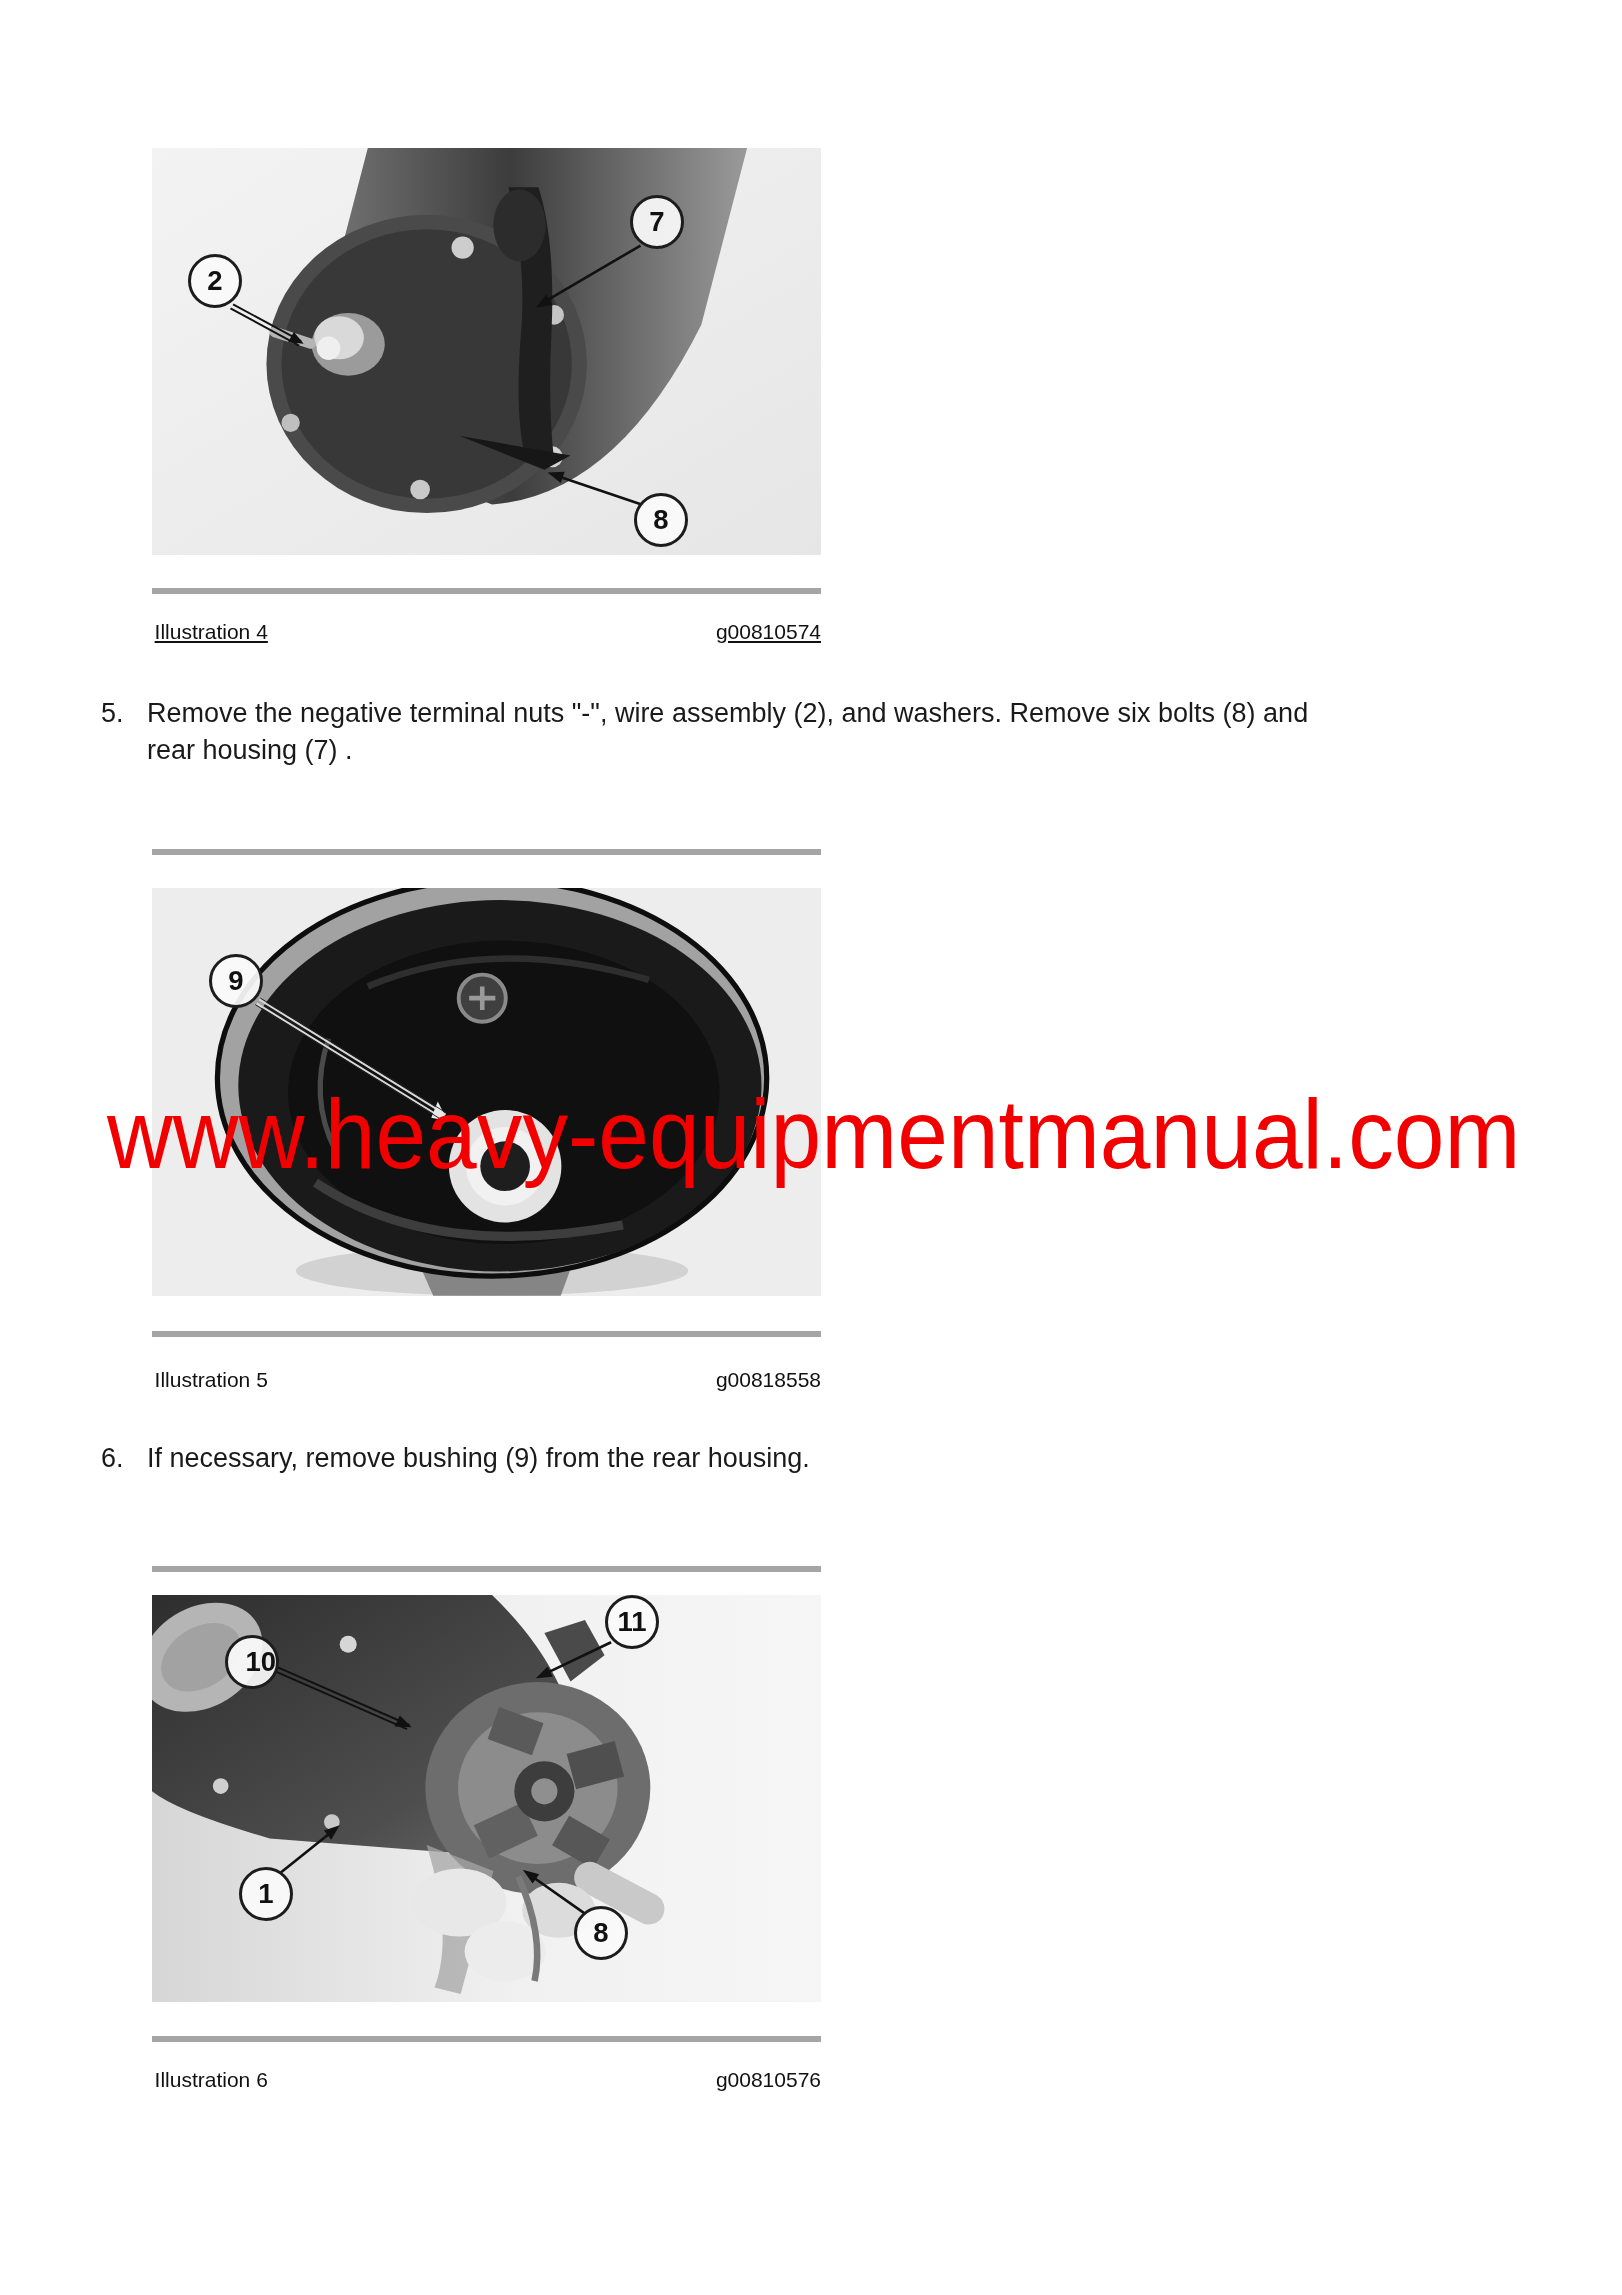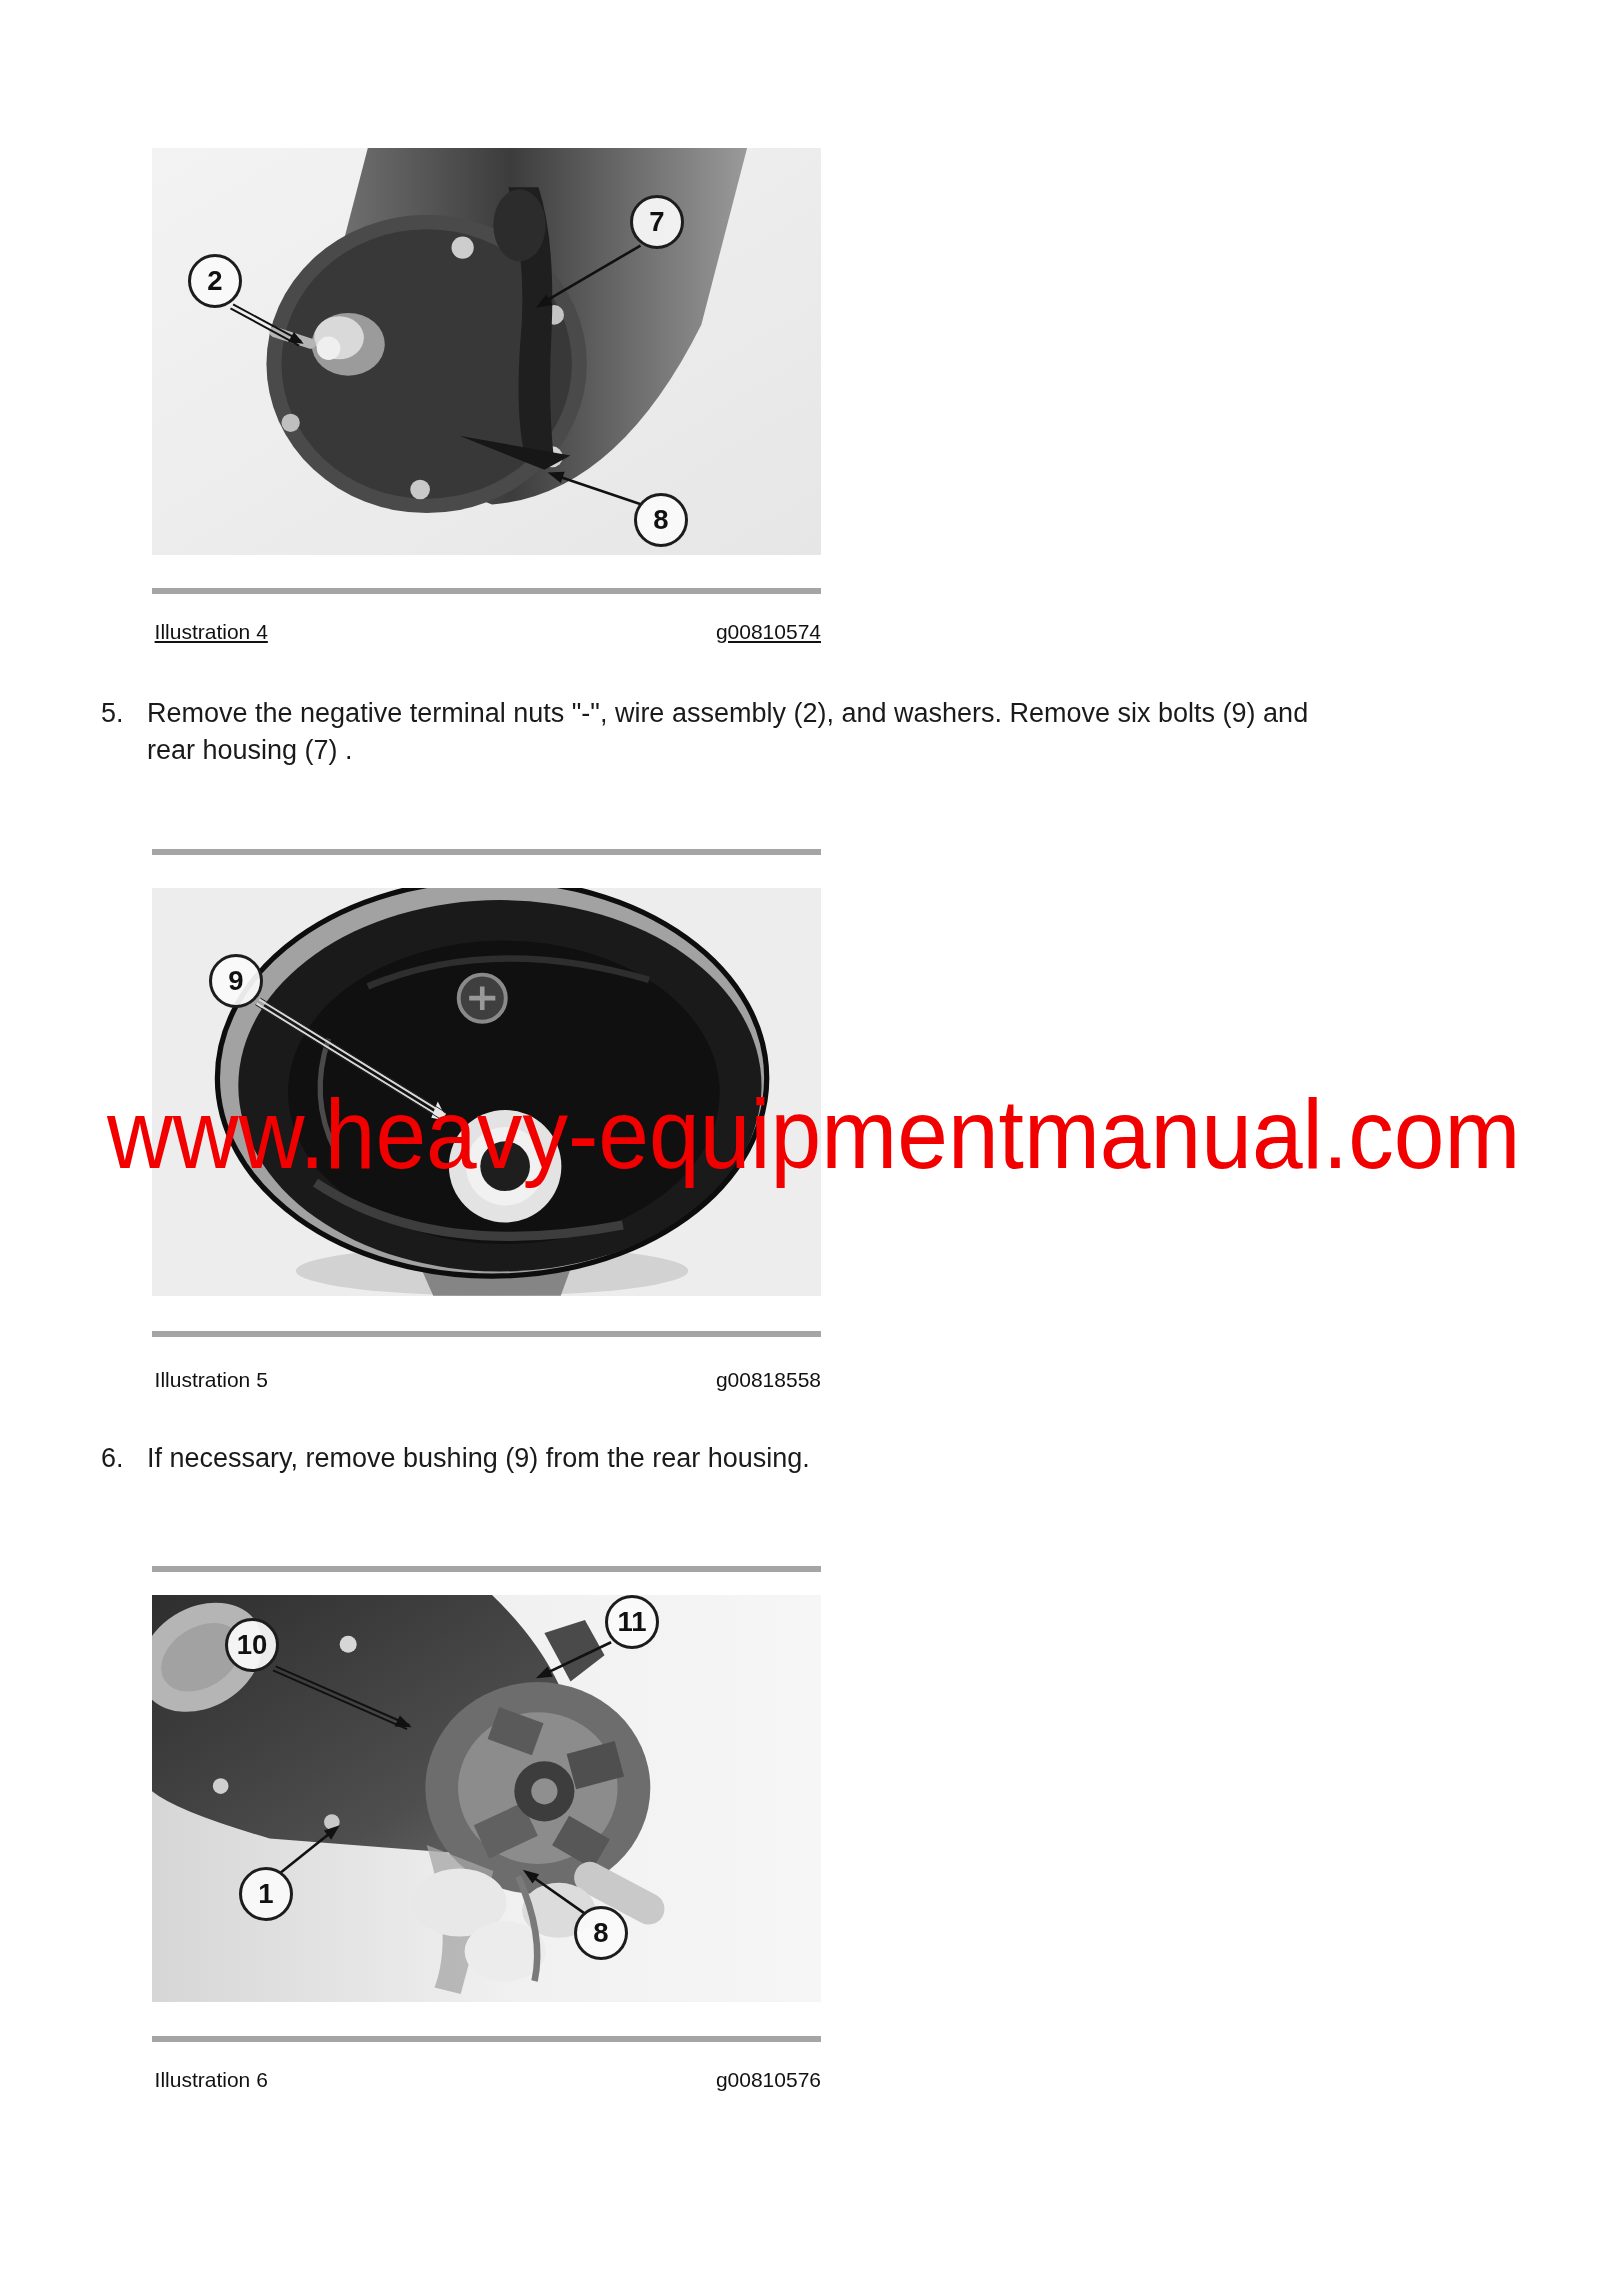--- a/index.html
+++ b/index.html
@@ -98,21 +98,21 @@
   <div class="rule" style="top:588px;"></div>
 
   <div class="caption-row" style="top:620px;text-decoration:underline;">
     <span class="cap-left">Illustration 4</span>
     <span class="cap-right">g00810574</span>
   </div>
 
   <div class="step" style="top:695px;">
     <div class="num">5.</div>
     <div class="lines">
-      <div>Remove the negative terminal nuts "-", wire assembly (2), and washers. Remove six bolts (9) and</div>
+      <div>Remove the negative terminal nuts "-", wire assembly (2), and washers. Remove six bolts (8) and</div>
       <div>rear housing (7) .</div>
     </div>
   </div>
 
   <div class="rule" style="top:849px;"></div>
 
   <div class="photo" style="top:888px;height:408px;">
     <svg class="art" width="669" height="408" viewBox="0 0 1023 623">
       <rect width="1023" height="623" fill="#ededed"></rect>
       <ellipse cx="520" cy="585" rx="300" ry="38" fill="#d2d2d2"></ellipse>
@@ -213,21 +213,21 @@
       </g>
       <g stroke="#111" fill="#111">
         <line x1="197" y1="424" x2="272" y2="364" stroke-width="4" fill="none"></line>
         <polygon points="287,352 274,374 263,360" stroke="none"></polygon>
       </g>
       <g stroke="#111" fill="#111">
         <line x1="662" y1="487" x2="578" y2="428" stroke-width="4" fill="none"></line>
         <polygon points="567,420 592,427 582,441" stroke="none"></polygon>
       </g>
     </svg>
-    <div class="callout" style="left:73px;top:23px;">
+    <div class="callout" style="left:73px;top:40px;justify-content:flex-end;">
       <span>10</span>
     </div>
     <div class="callout" style="left:453px;top:0px;">
       <span>11</span>
     </div>
     <div class="callout" style="left:87px;top:272px;">
       <span>1</span>
     </div>
     <div class="callout" style="left:422px;top:311px;">
       <span>8</span>

